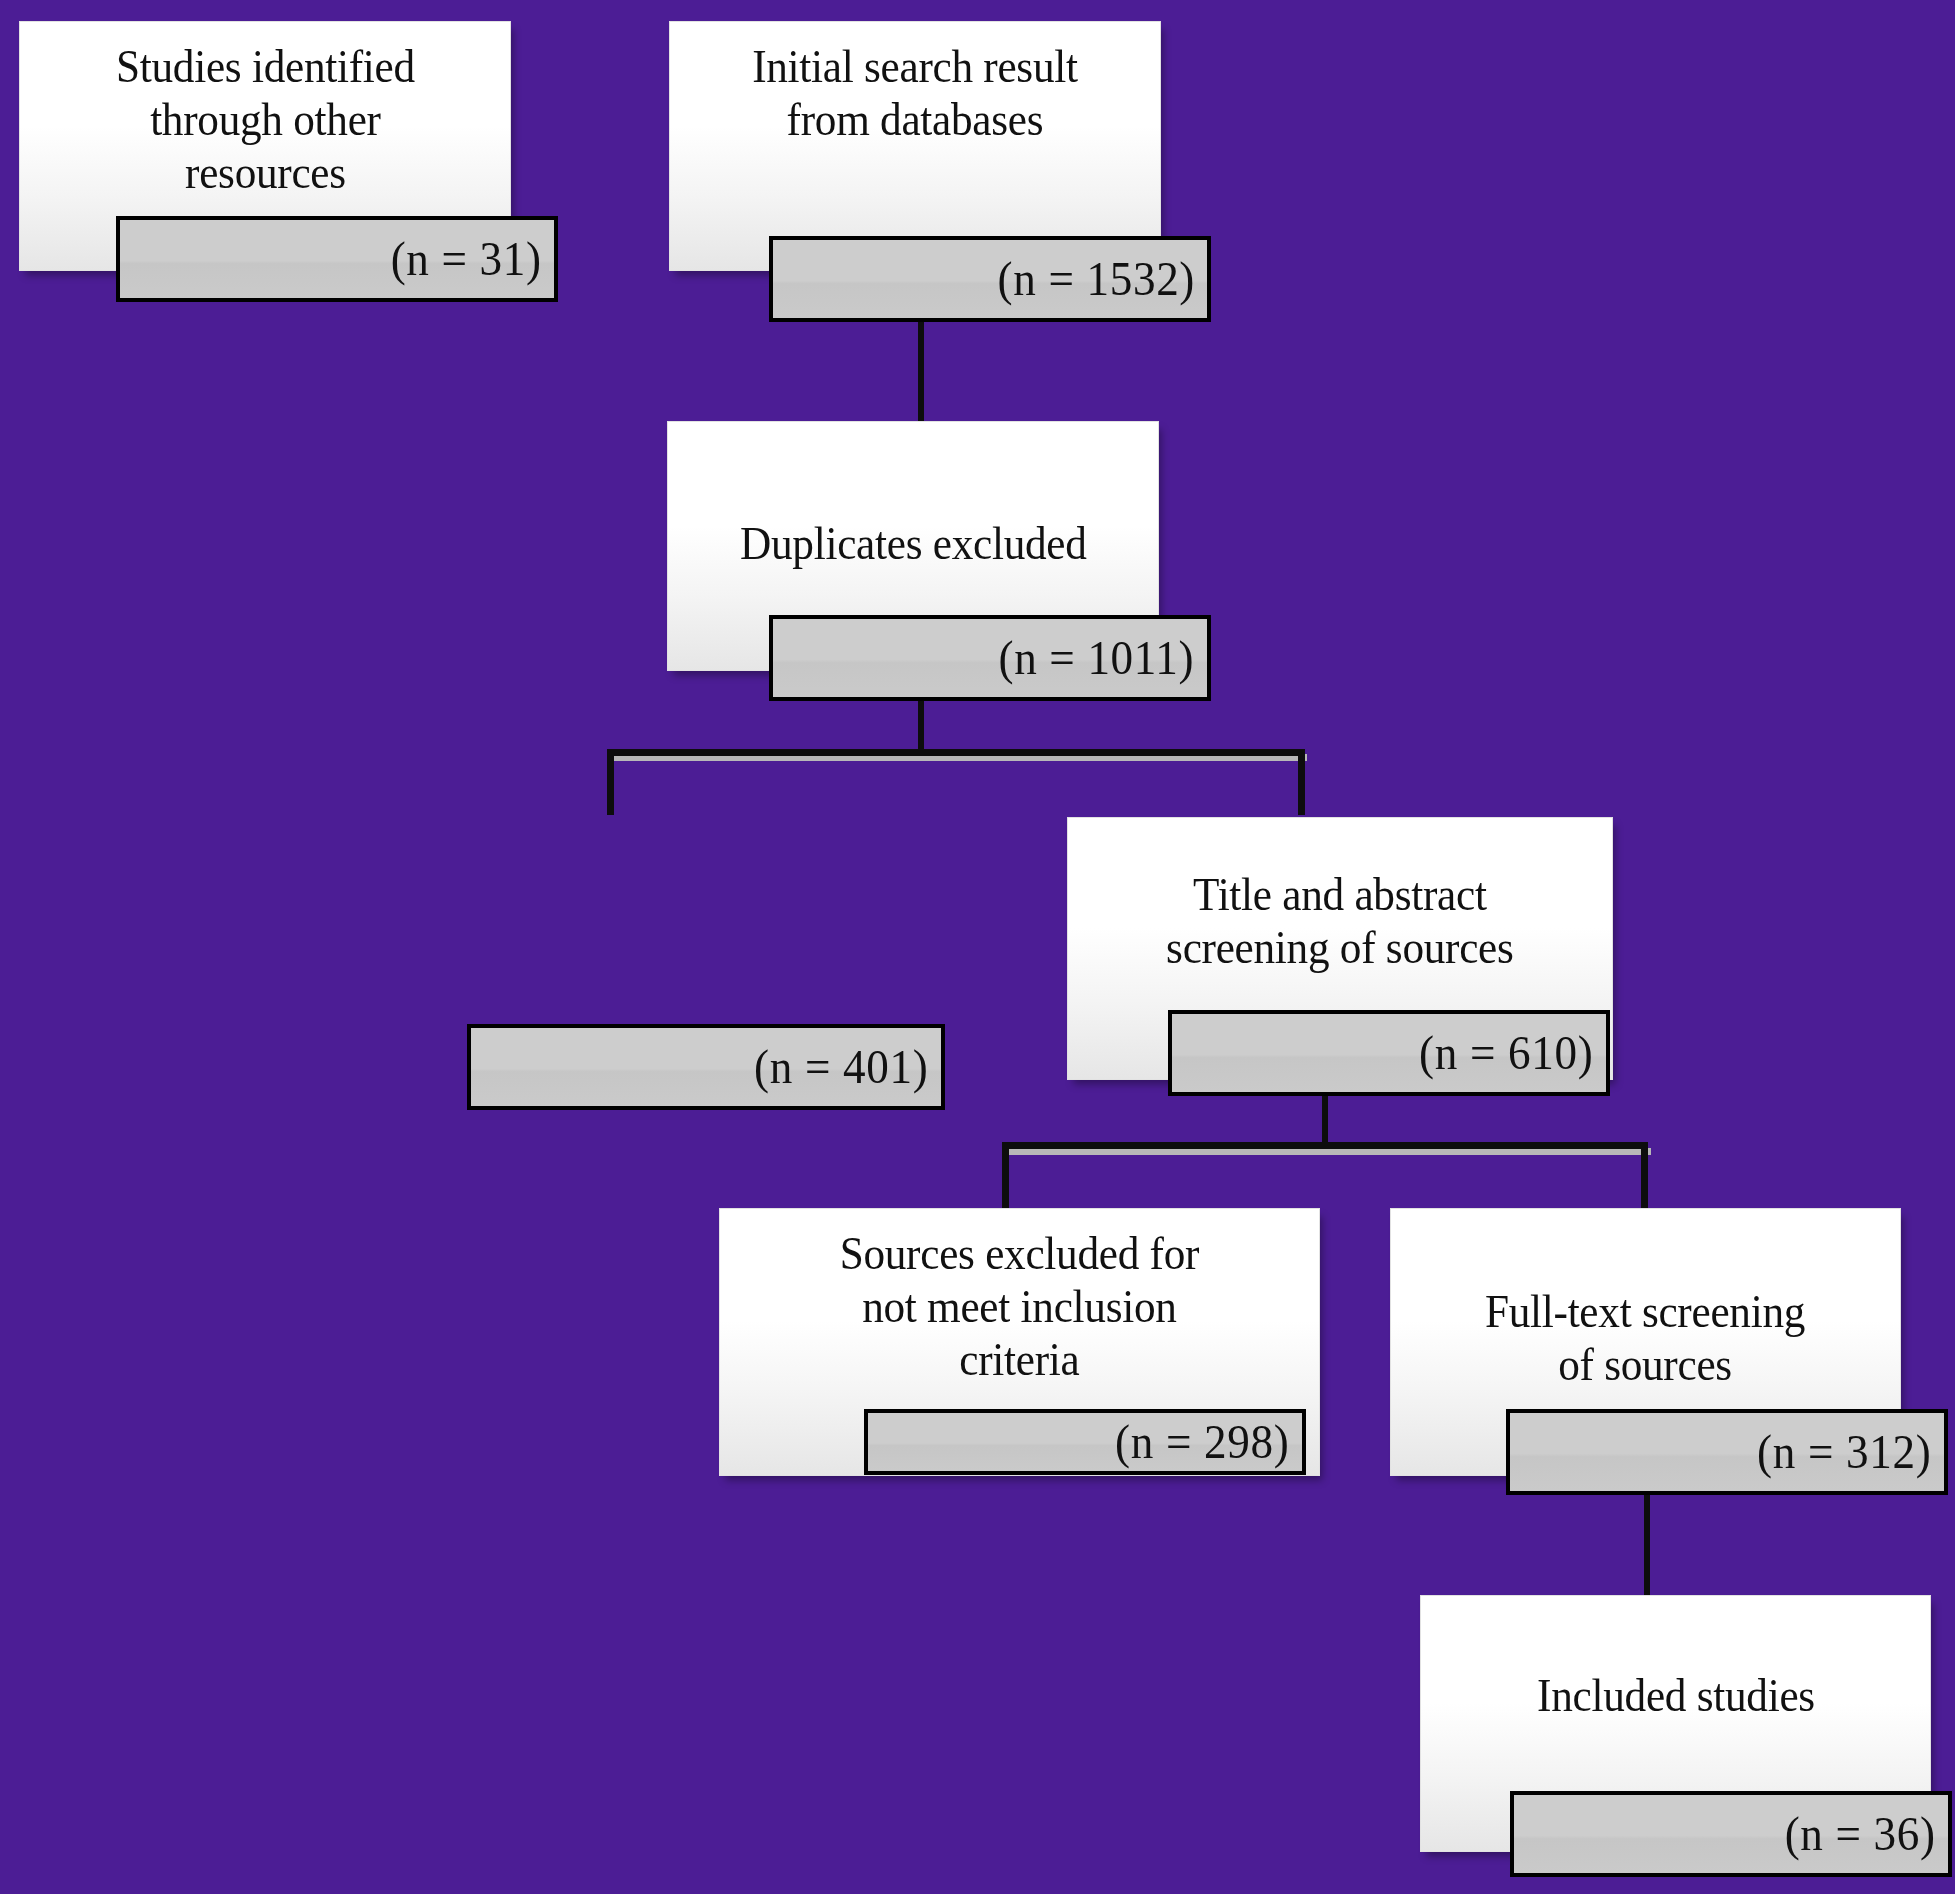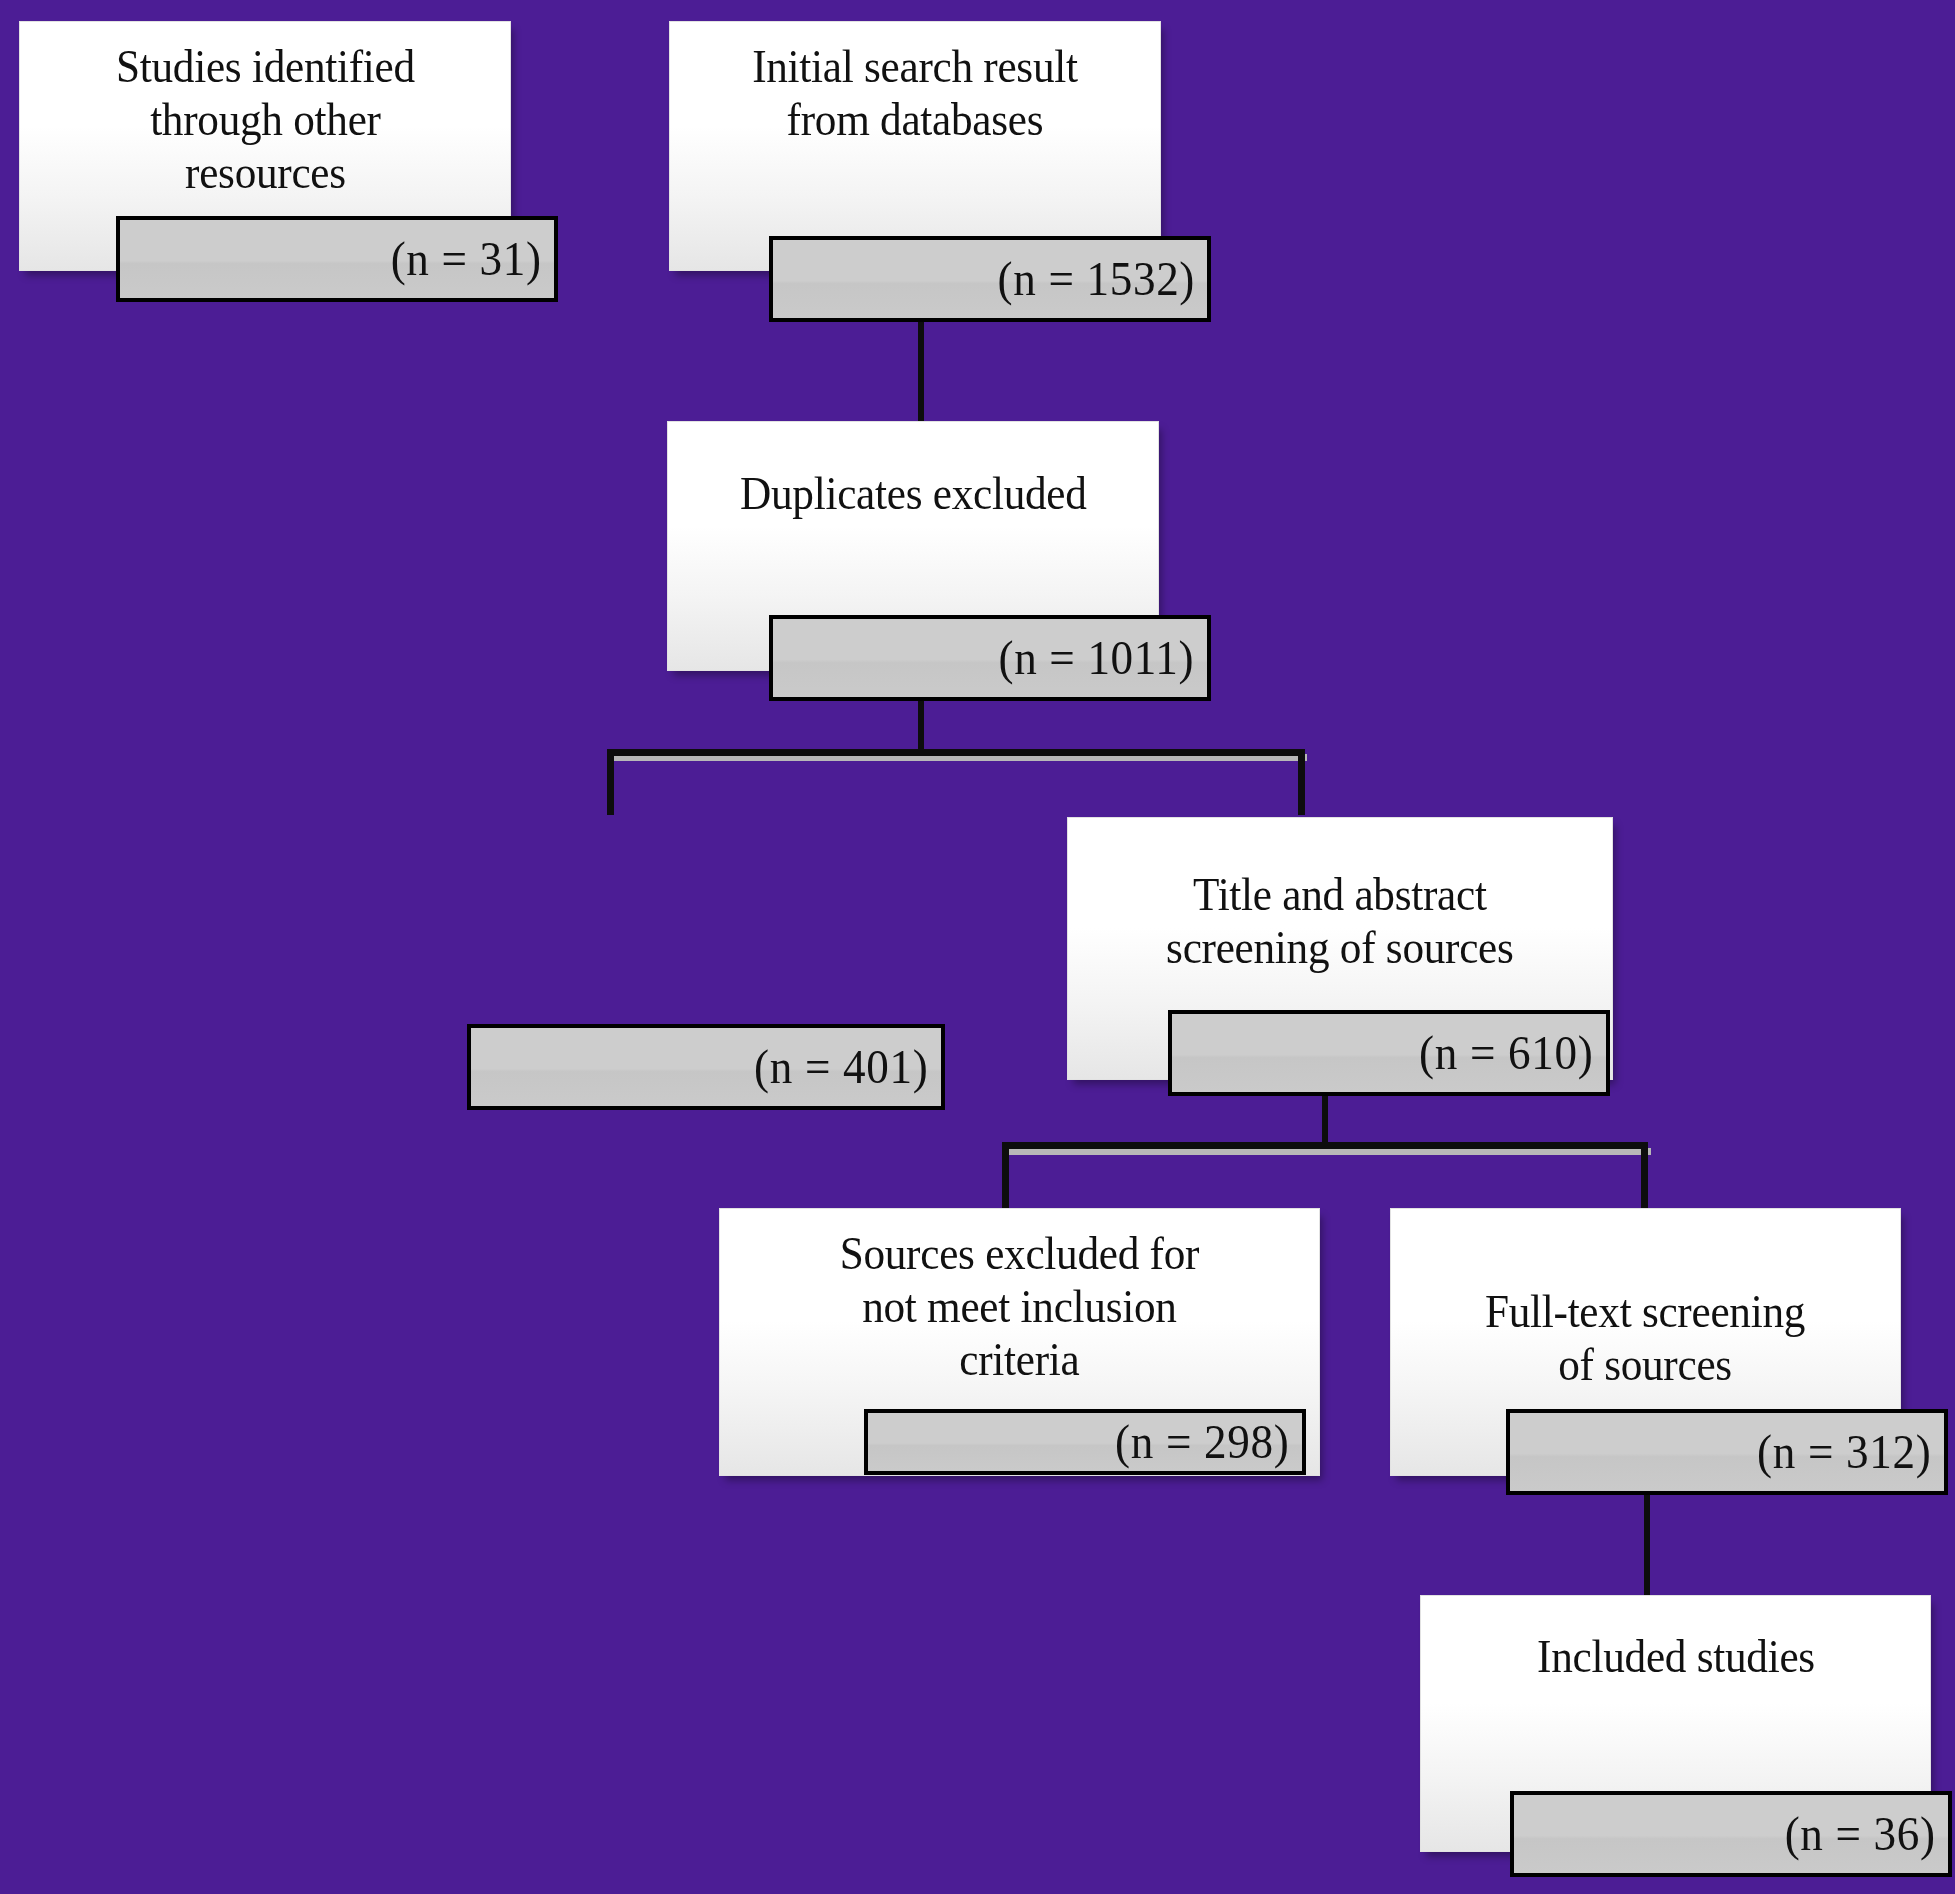--- a/index.html
+++ b/index.html
@@ -105,21 +105,21 @@
   </div>
 
   <div class="node" style="left:669px; top:21px; width:492px; height:250px;">
     <div class="node-title">Initial search result
 from databases</div>
   </div>
   <div class="nbox" style="left:769px; top:216px; width:442px; height:86px;margin-top:20px;">
     <div class="nbox-text">(n = 1532)</div>
   </div>
 
-  <div class="node" style="left:667px; top:421px; width:492px; height:250px; padding-top:45px;">
+  <div class="node" style="left:667px; top:421px; width:492px; height:250px; padding-top:95px;">
     <div class="node-title">Duplicates excluded</div>
   </div>
   <div class="nbox" style="left:769px; top:615px; width:442px; height:86px;">
     <div class="nbox-text">(n = 1011)</div>
   </div>
 
   <div class="nbox" style="left:467px; top:1024px; width:478px; height:86px;">
     <div class="nbox-text">(n = 401)</div>
   </div>
 
@@ -141,21 +141,21 @@
   </div>
 
   <div class="node" style="left:1390px; top:1208px; width:511px; height:268px; padding-top:76px;">
     <div class="node-title">Full-text screening
 of sources</div>
   </div>
   <div class="nbox" style="left:1506px; top:1409px; width:442px; height:86px;">
     <div class="nbox-text">(n = 312)</div>
   </div>
 
-  <div class="node" style="left:1420px; top:1595px; width:511px; height:257px; padding-top:34px;">
+  <div class="node" style="left:1420px; top:1595px; width:511px; height:257px; padding-top:73px;">
     <div class="node-title">Included studies</div>
   </div>
   <div class="nbox" style="left:1510px; top:1791px; width:442px; height:86px;">
     <div class="nbox-text">(n = 36)</div>
   </div>
 
 </div>
 
 
 </body></html>

